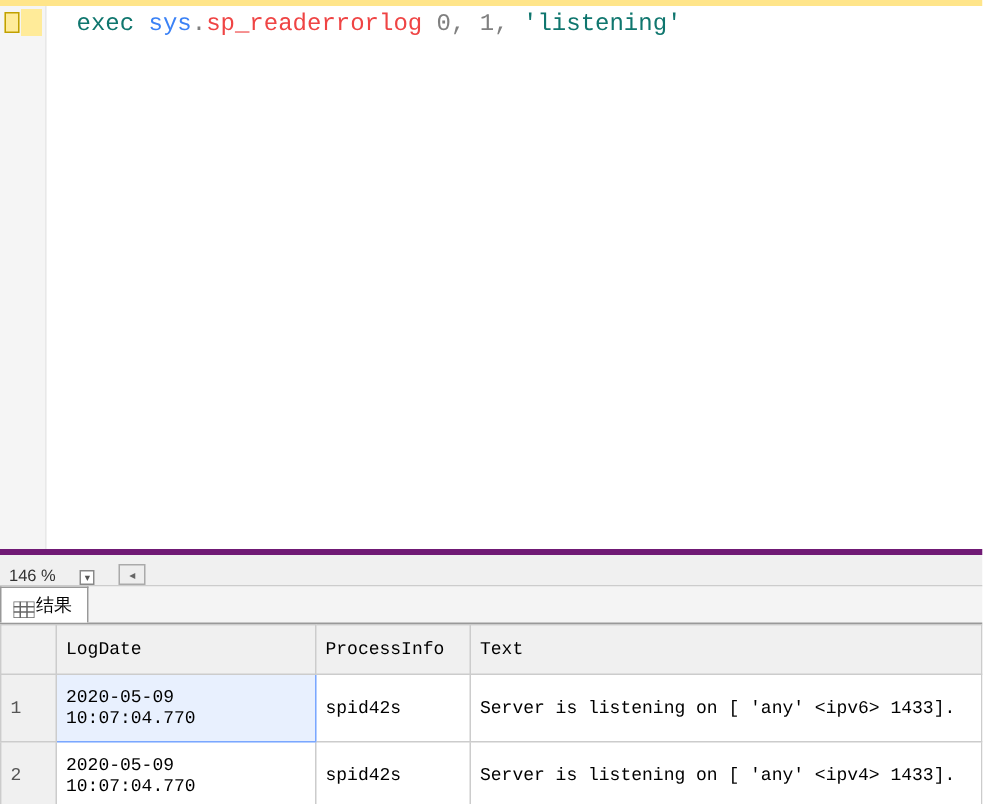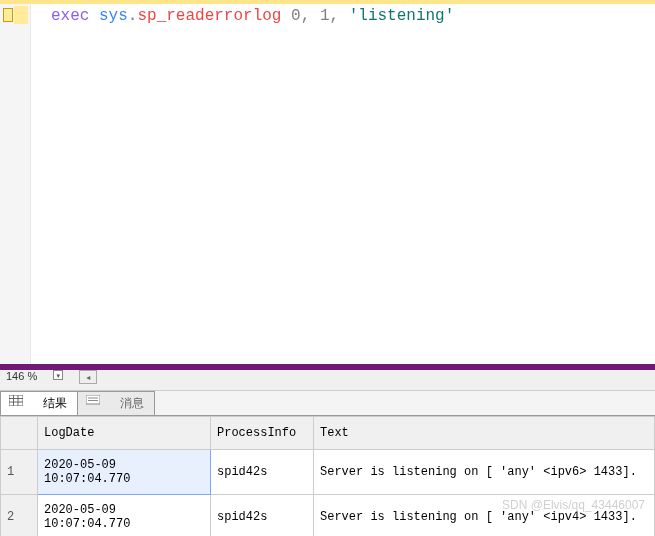--- a/index.html
+++ b/index.html
@@ -2,31 +2,31 @@
 <html><head>
 <meta charset="utf-8">
 <style>
 html,body{margin:0;padding:0;font-family:"Microsoft YaHei","Segoe UI",sans-serif;font-size:12px;background:#fff;color:#000;height:100%;overflow:hidden}
 .container{display:flex;flex-direction:column;width:655px;height:536px;border-top:4px solid #ffe58a}
 .editor-area{flex:1;display:flex;background:#fff;position:relative}
 .gutter{width:30px;background:#f5f5f5;border-right:1px solid #e8e8e8;position:relative}
 .gutter .highlight{position:absolute;left:14px;top:2px;width:14px;height:18px;background:#ffeb99}
 .gutter .cursor-mark{position:absolute;left:3px;top:4px;width:8px;height:12px;background:#ffeb99;border:1px solid #c0a000}
 .code{padding:2px 0 2px 20px;font-family:Consolas,"Courier New",monospace;font-size:16px;line-height:20px;white-space:pre}
-.kw{color:#8b5cf6}
+.kw{color:#0f766e}
 .sys{color:#3b82f6}
 .fn{color:#ef4444}
 .punc{color:#808080}
 .str{color:#0f766e}
-.mid-bar{height:20px;background:#f0f0f0;border-top:6px solid #701a75;border-bottom:1px solid #ccc;display:flex;align-items:flex-start;padding-left:6px;gap:16px}
+.mid-bar{height:20px;background:#f0f0f0;border-top:4px solid #701a75;border-bottom:1px solid #ccc;display:flex;align-items:flex-end;padding-left:6px;gap:16px}
 .zoom{font-size:11px;color:#333}
 .zoom-dd{width:8px;height:8px;border:1px solid #888;display:inline-flex;align-items:center;justify-content:center;font-size:7px;line-height:7px;color:#555;background:#fff}
 .scroll-stub{width:16px;height:12px;border:1px solid #aaa;background:#eee;display:flex;align-items:center;justify-content:center;font-size:8px;color:#666}
 .tabs{display:flex;background:#f4f4f4;border-bottom:1px solid #999;height:24px;align-items:flex-end}
-.tab{display:flex;align-items:flex-start;gap:20px;padding:3px 10px 3px 8px;border:1px solid #999;border-bottom:none;background:#fff;margin-right:-1px;font-size:12px;position:relative;top:0}
+.tab{display:flex;align-items:flex-end;gap:1px;padding:3px 10px 3px 8px;border:1px solid #999;border-bottom:none;background:#fff;margin-right:-1px;font-size:12px;position:relative;top:0}
 .tab.inactive{background:#eaeaea;color:#666}
 .tab-icon{width:14px;height:11px;display:inline-block}
 .grid-area{background:#fff;font-family:"SimSun","Courier New",monospace;font-size:12px}
 .grid{border-collapse:collapse;width:100%}
 .grid th,.grid td{border:1px solid #ccc;padding:8px 6px;text-align:left;height:16px;font-weight:normal}
 .grid th{background:#f0f0f0}
 .rowhdr{background:#f0f0f0;width:24px;text-align:center;color:#555}
 .cell-sel{background:#e8f0fe;border:1px solid #7aa7ff!important}
 .watermark{position:absolute;right:10px;bottom:28px;color:#d0d0d0;font-size:12px;font-family:Arial}
 .col-logdate{width:160px}
@@ -56,30 +56,20 @@
         <svg width="14" height="11">
             <rect x="0" y="0" width="14" height="11" fill="#fff" stroke="#666"></rect>
             <line x1="0" y1="3.5" x2="14" y2="3.5" stroke="#666"></line>
             <line x1="0" y1="7" x2="14" y2="7" stroke="#666"></line>
             <line x1="4.5" y1="0" x2="4.5" y2="11" stroke="#666"></line>
             <line x1="9" y1="0" x2="9" y2="11" stroke="#666"></line>
           </svg>
       </span>
       <span>结果</span>
     </div>
-    <div class="tab inactive">
-      <span class="tab-icon">
-        <svg width="14" height="11">
-            <rect x="0" y="0" width="14" height="9" fill="#fff" stroke="#888"></rect>
-            <line x1="2" y1="3" x2="12" y2="3" stroke="#888"></line>
-            <line x1="2" y1="5.5" x2="12" y2="5.5" stroke="#888"></line>
-          </svg>
-      </span>
-      <span>消息</span>
-    </div>
   </div>
 
   <div class="grid-area" style="position:relative">
     <table class="grid">
       <tbody>
           <tr>
         <th class="rowhdr"></th>
         <th class="col-logdate">LogDate</th>
         <th class="col-procinfo">ProcessInfo</th>
         <th>Text</th>
@@ -91,15 +81,14 @@
         <td>Server is listening on [ 'any' &lt;ipv6&gt; 1433].</td>
       </tr>
       <tr>
         <td class="rowhdr">2</td>
         <td>2020-05-09 10:07:04.770</td>
         <td>spid42s</td>
         <td>Server is listening on [ 'any' &lt;ipv4&gt; 1433].</td>
       </tr>
     </tbody>
       </table>
-    <div class="watermark">SDN @Elvis/qq_43446007</div>
   </div>
 </div>
 
 </body></html>

